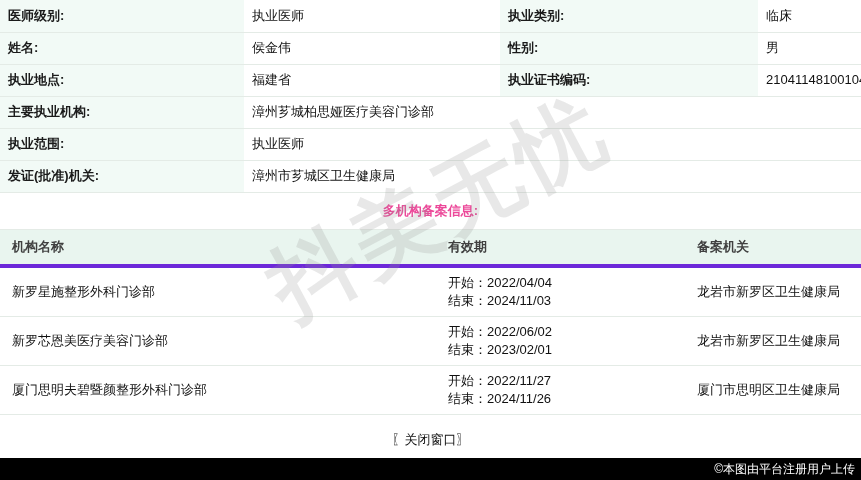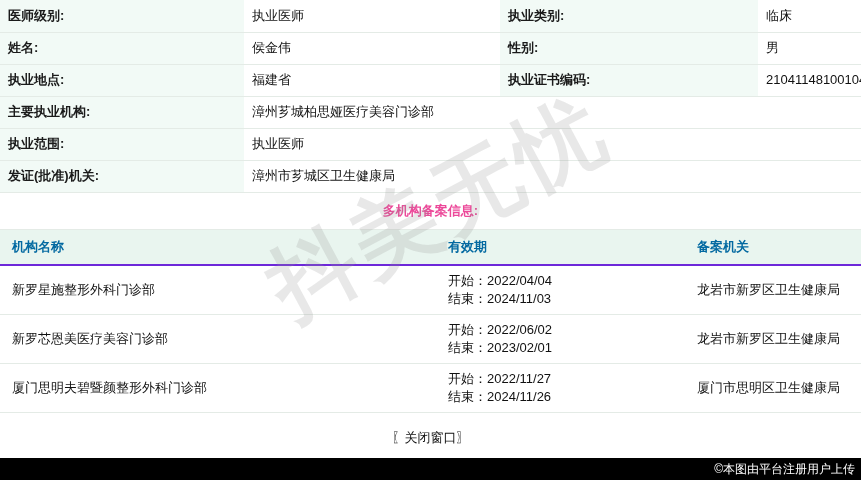--- a/index.html
+++ b/index.html
@@ -93,22 +93,22 @@
     width: 861px;
     table-layout: fixed;
   }
   table.multi th {
     background: #e9f5ef;
     font-weight: bold;
     font-size: 13px;
     text-align: left;
     height: 34px;
     padding: 0 0 0 12px;
-    border-bottom: 2px solid #6d28d9;
-    color: #0369a1;
+    border-bottom: 4px solid #6d28d9;
+    color: #404040;
   }
   table.multi td {
     height: 48px;
     padding: 0 0 0 12px;
     border-bottom: 1px solid #e4ebe6;
     font-size: 13px;
     vertical-align: middle;
     background: #ffffff;
     color: #111;
   }

